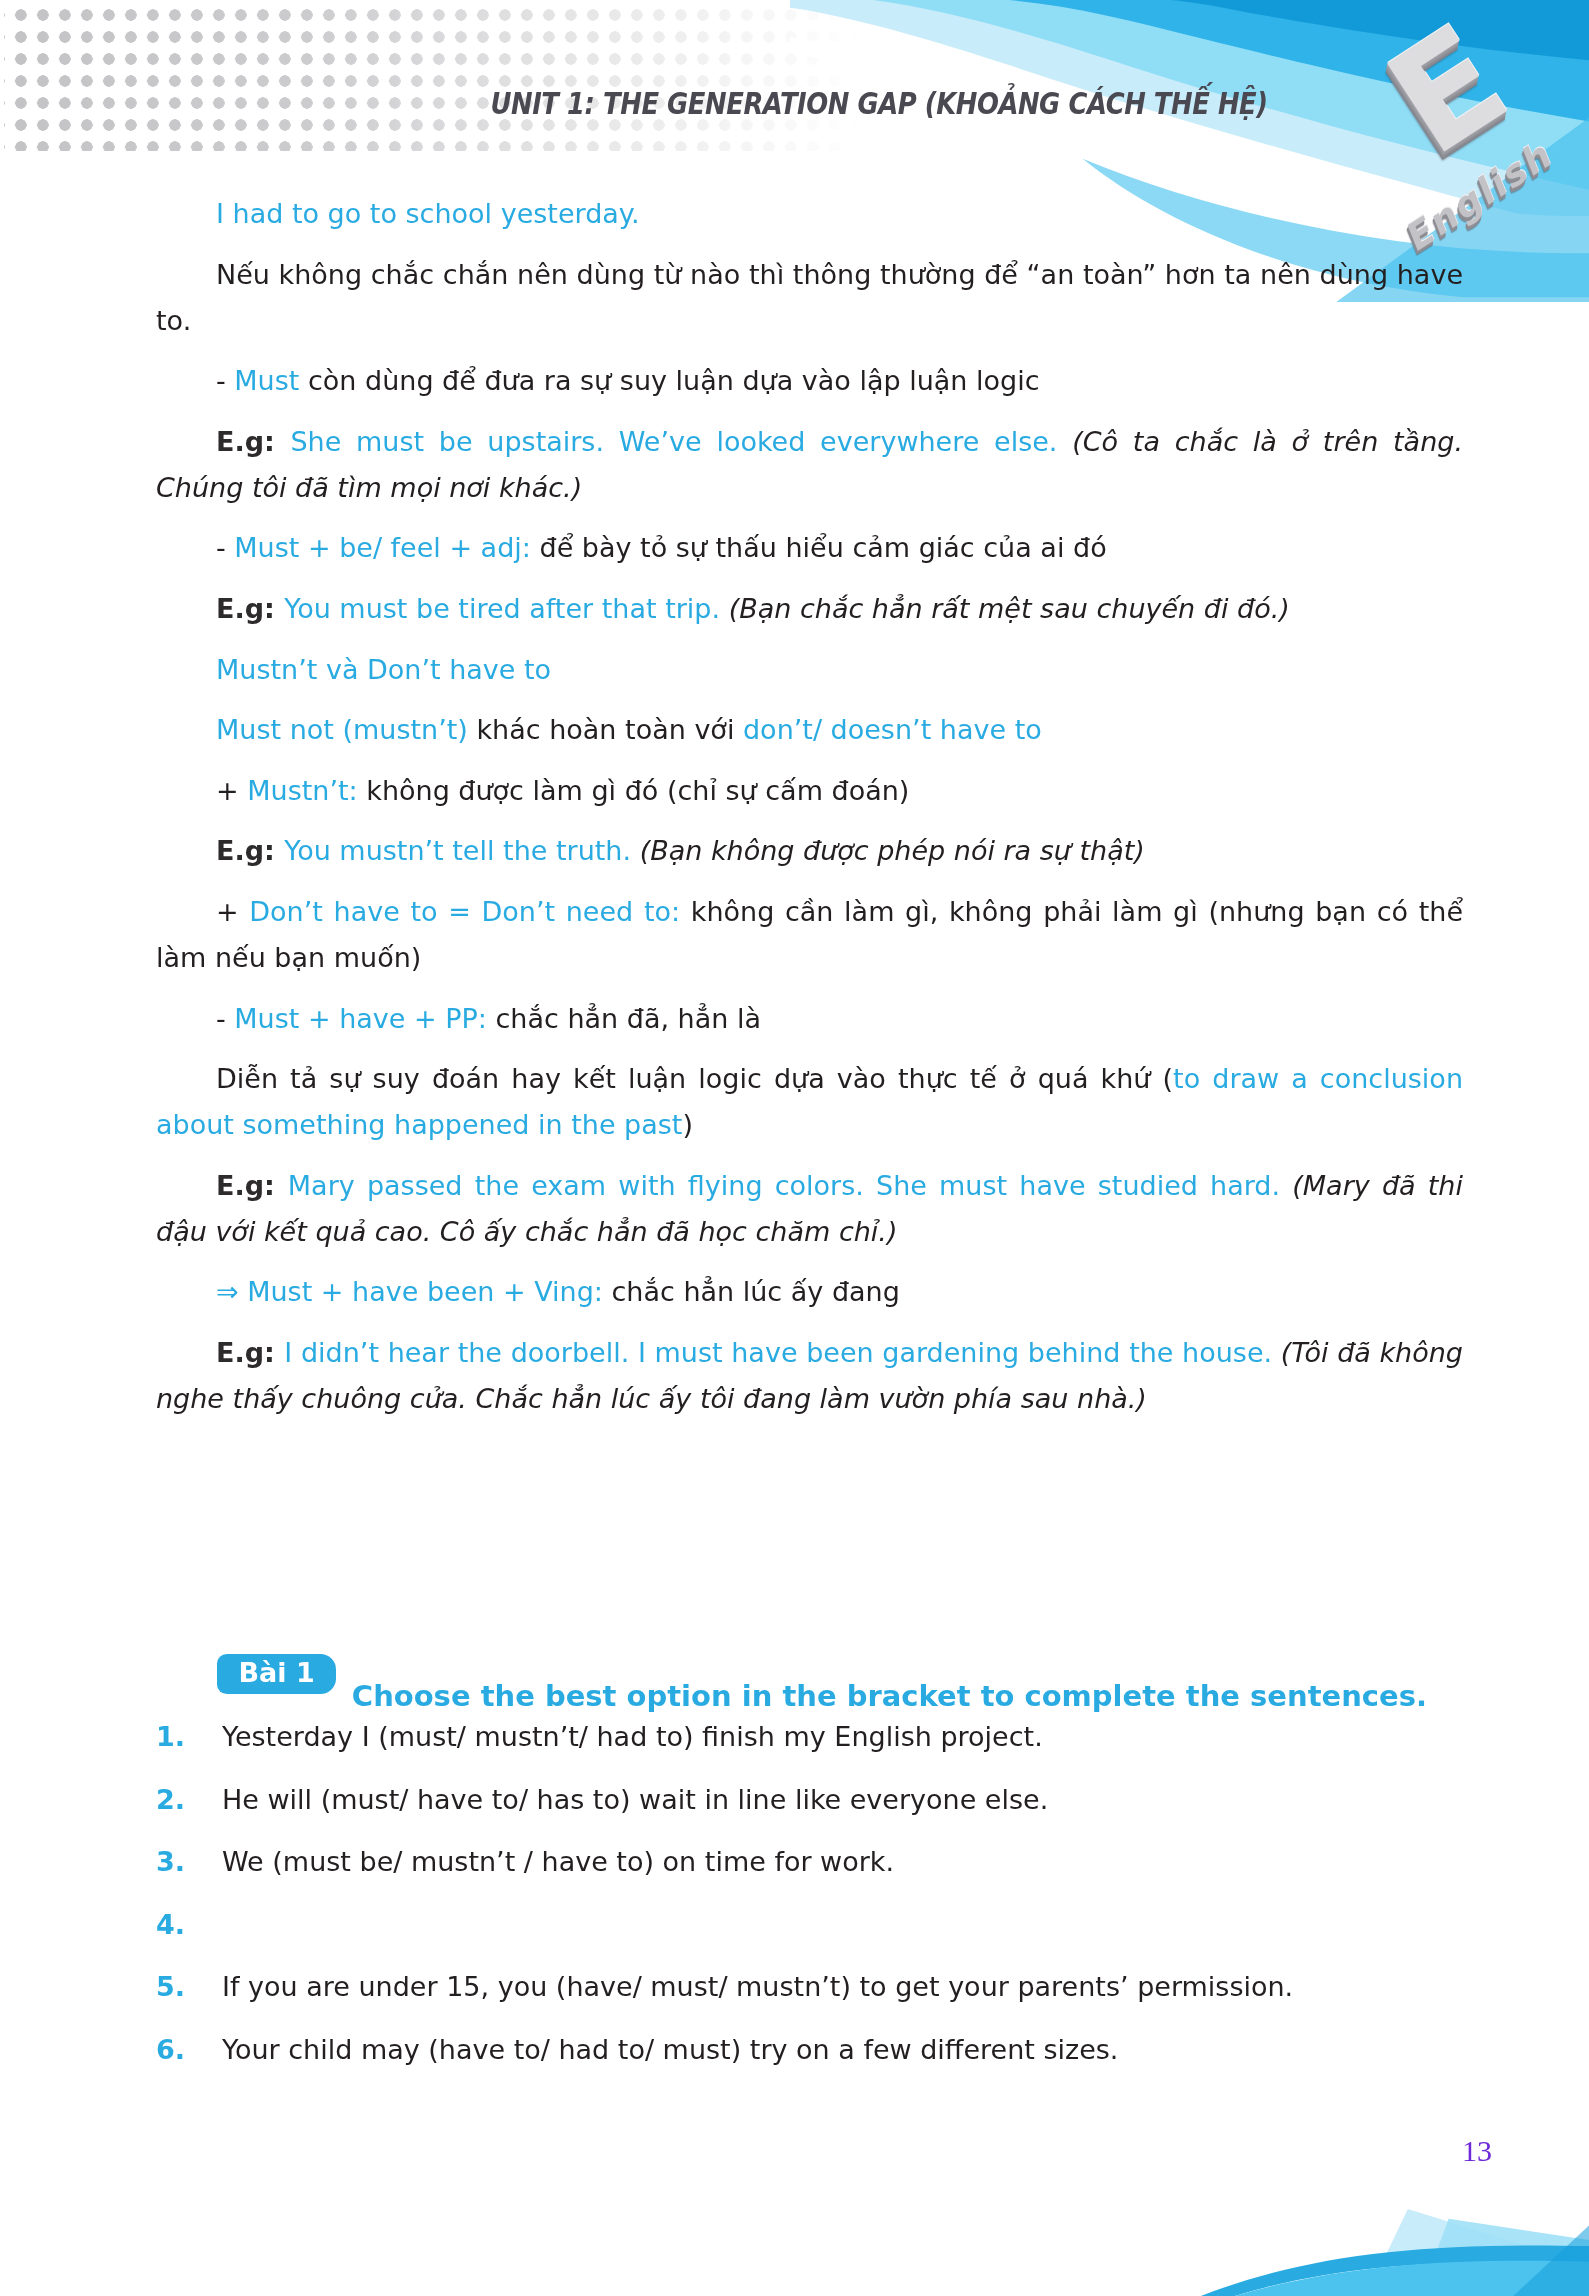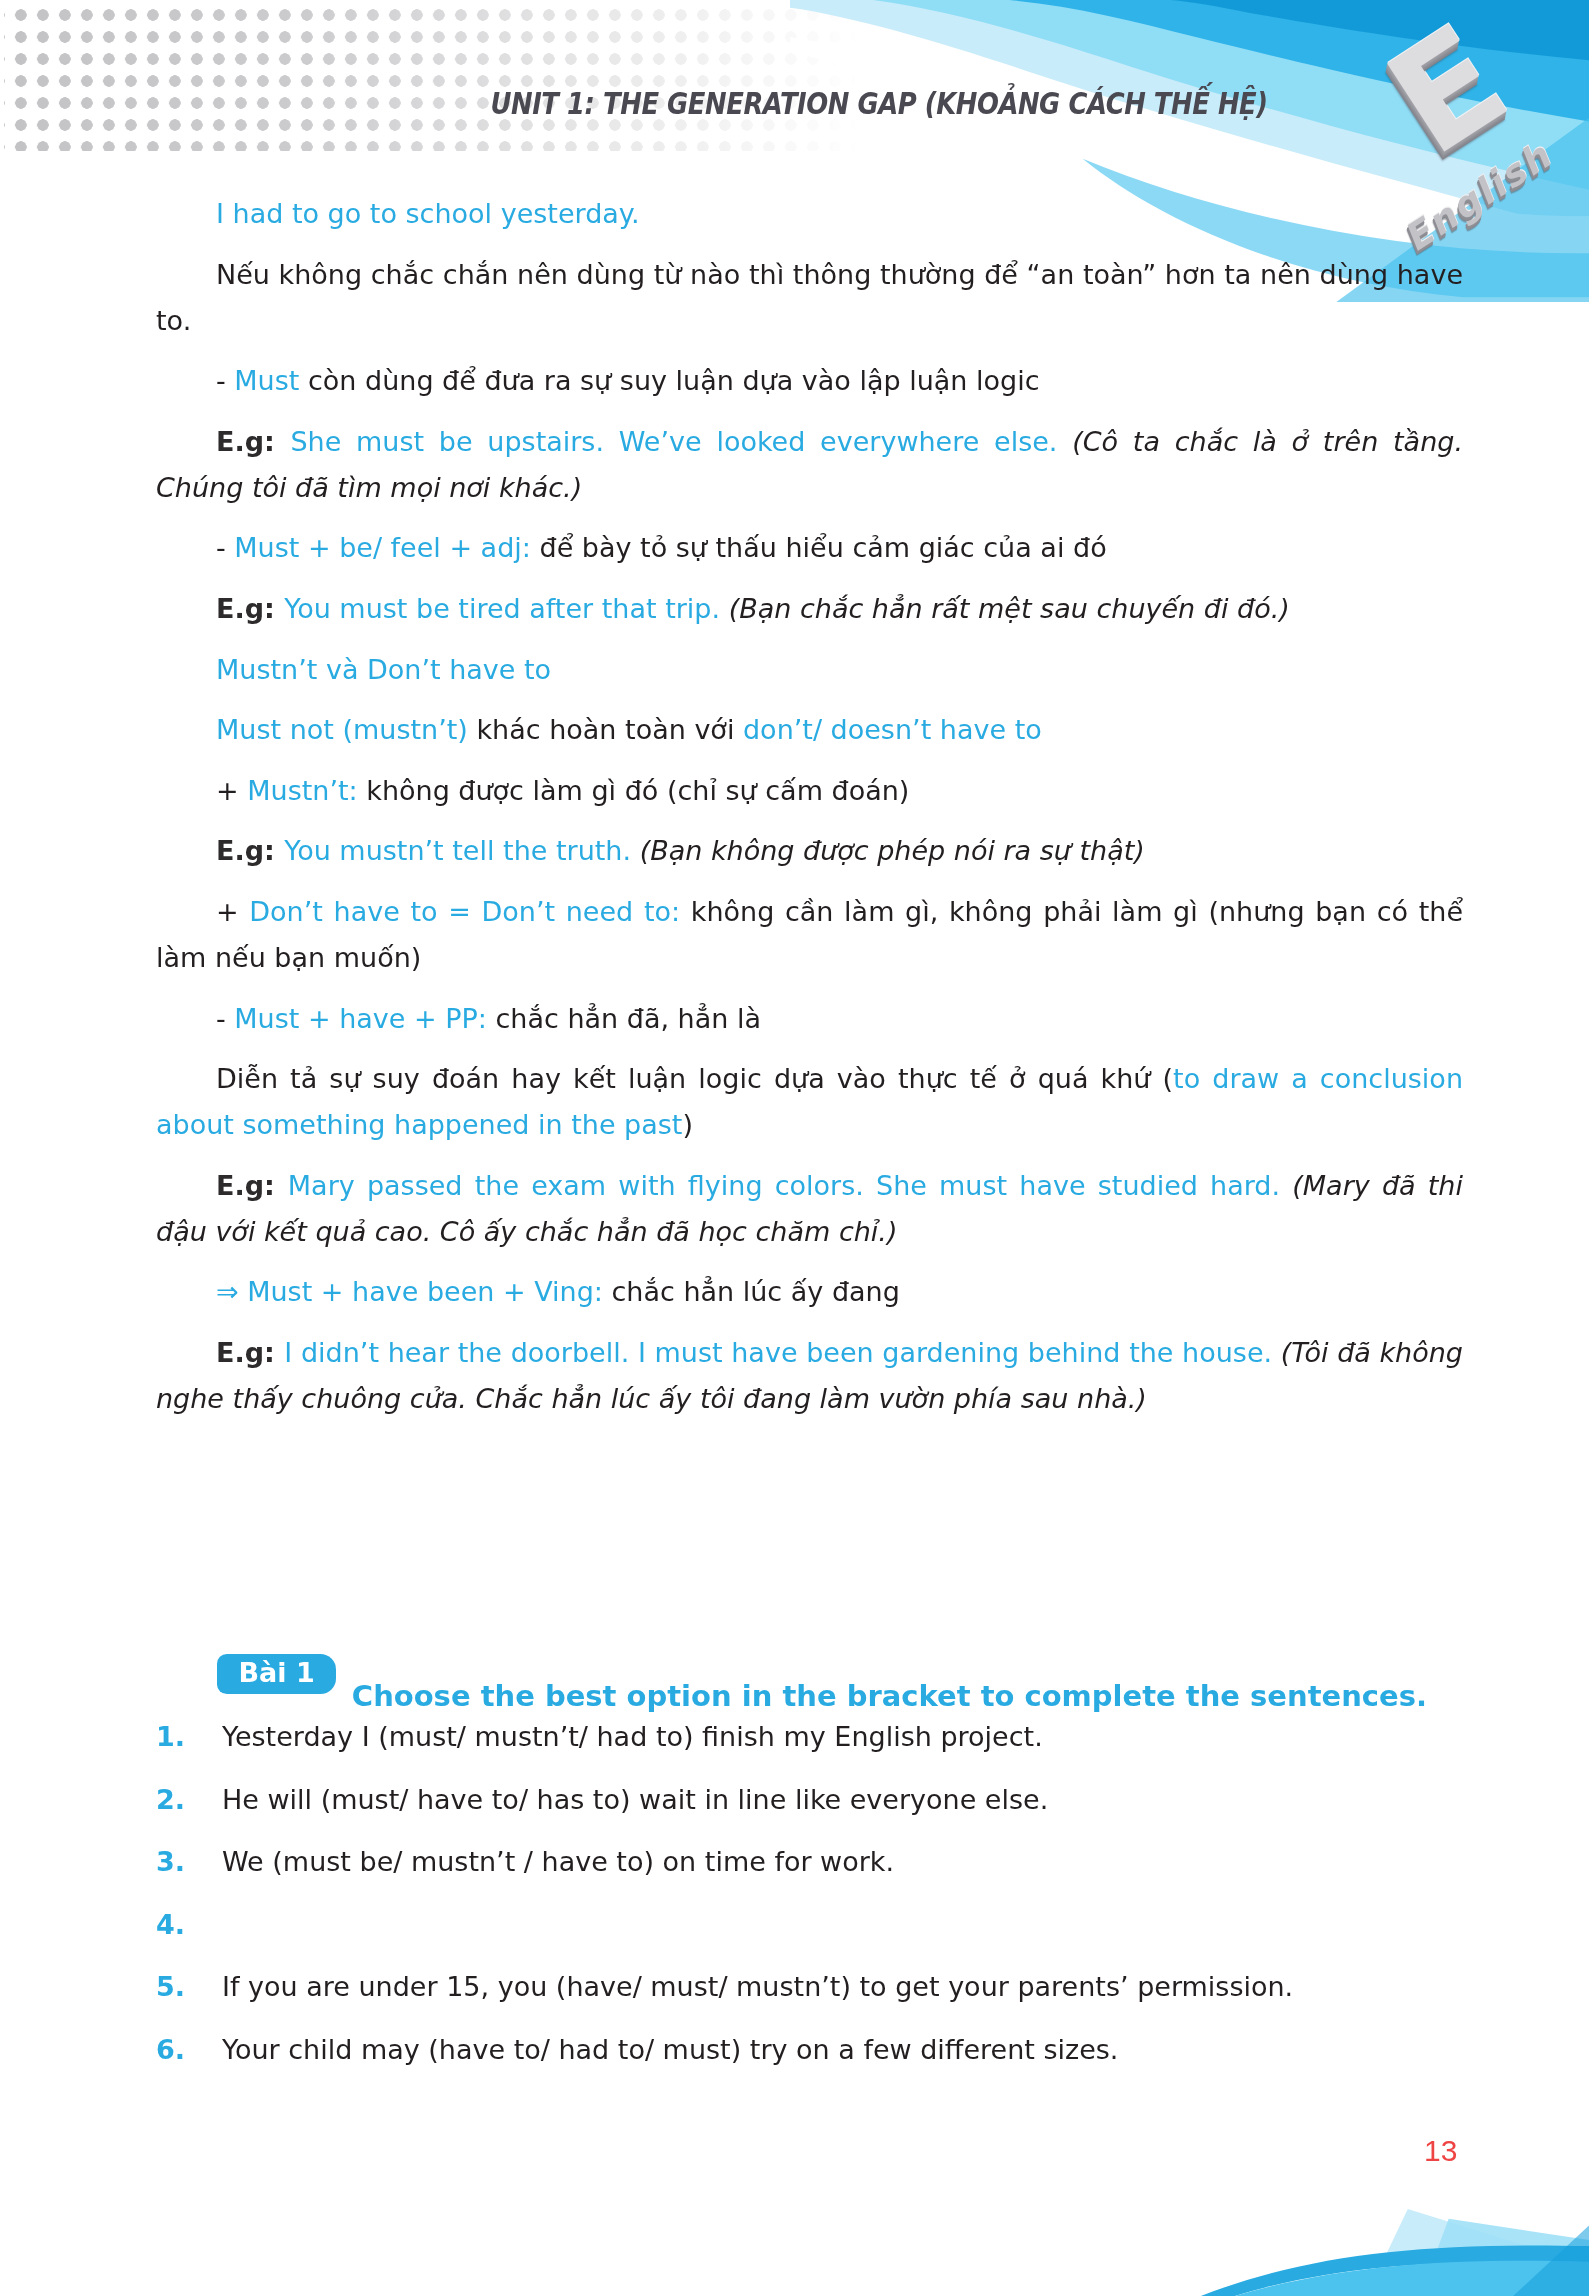--- a/index.html
+++ b/index.html
@@ -57,22 +57,22 @@
     padding:2.9px 21.5px 5.9px 21.5px;border-radius:9.8px 15.6px 15.6px 9.8px;white-space:nowrap;
   }
   .instruction{font-size:29px;font-weight:bold;color:#29abe2;margin-left:15.6px;white-space:nowrap;margin-top:44px;}
   
   .questions{position:absolute;left:156px;top:1714px;width:1346px;font-size:27px;line-height:46px;}
   .q{display:flex;margin-bottom:16.6px;}
   .q-num{width:66px;flex:0 0 66px;color:#29abe2;font-weight:bold;}
   .q-text{color:#231f20;}
   
   .page-num{
-    position:absolute;left:1424px;top:2134px;width:68px;text-align:left;
-    font-family:Liberation Sans, sans-serif;font-size:30px;color:#ef4444;
+    position:absolute;left:1424px;top:2134px;width:68px;text-align:right;
+    font-family:Liberation Serif, serif;font-size:30px;color:#6d28d9;
   }
 </style>
 </head>
 <body>
 
 <div class="page">
 
   <div class="dots"></div>
 
   <svg class="hdr-wave" viewBox="0 0 820 310" preserveAspectRatio="none">

